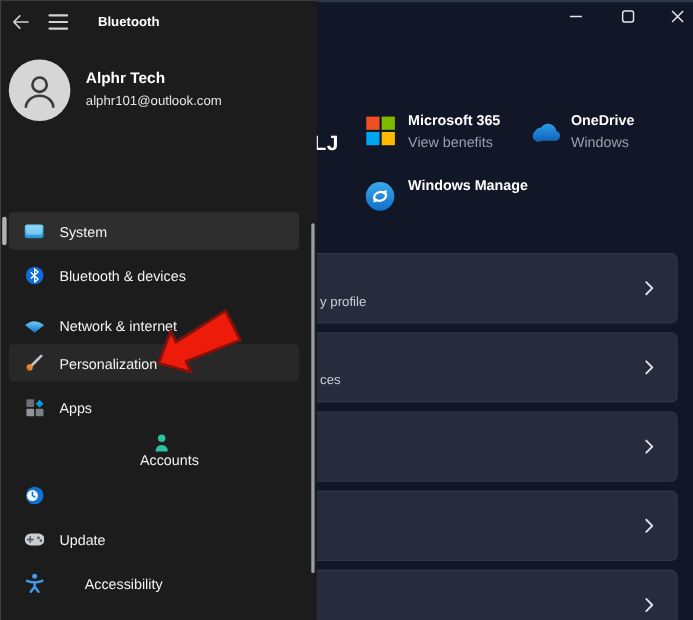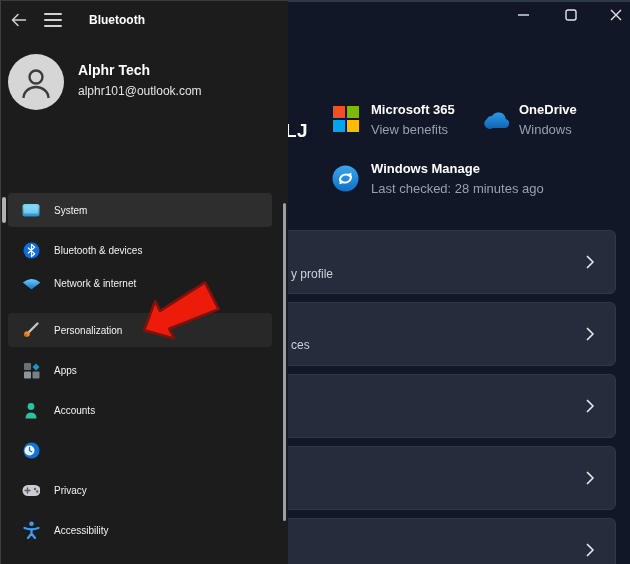--- a/index.html
+++ b/index.html
@@ -52,21 +52,21 @@
                      color:#cfcfcf; font-size:12.5px; padding-left:14px;
                      font-family:"Liberation Sans", sans-serif; }
   #searchbox input::placeholder { color:#c5c5c5; opacity:1; }
   .search-glyph { margin-right:12px; display:flex; }
 
   .nav-item { position:absolute; left:8px; width:264px; height:34px; border-radius:4px;
               display:flex; align-items:center; padding-left:14px; cursor:default; }
   .nav-item.selected { background:#2e2e2e; }
   .nav-item.hovered  { background:#282828; }
   .nav-ico { width:18px; height:18px; display:flex; align-items:center; justify-content:center; }
-  .nav-label { color:#f2f2f2; font-size:10px; margin-left:14px; white-space:nowrap; }
+  .nav-label { color:#f2f2f2; font-size:13px; margin-left:14px; white-space:nowrap; }
 
   #sel-pill { position:absolute; left:2px; top:197px; width:4px; height:26px; background:#b2b2b2; border-radius:2px; z-index:3; }
   #side-scrollbar { position:absolute; left:283px; top:203px; width:2.5px; height:318px;
                     background:#9b9fa4; border-radius:2px; z-index:3; }
 
   
   #red-arrow { position:absolute; left:136px; top:287px; z-index:5; overflow:visible; }
 </style>
 </head>
 <body>
@@ -127,21 +127,20 @@
     </linearGradient>
       </defs>
     <circle cx="13.5" cy="13.5" r="13" fill="url(#wug)"></circle>
     <path d="M8 15.5 a6 6 0 0 1 10.3-4.2" fill="none" stroke="#fff" stroke-width="2" stroke-linecap="round"></path>
     <path d="M19 11.8 l0.6-4 -3.9 1.2 z" fill="#fff"></path>
     <path d="M19 11.5 a6 6 0 0 1 -10.3 4.2" fill="none" stroke="#fff" stroke-width="2" stroke-linecap="round"></path>
     <path d="M8 15.2 l-0.6 4 3.9 -1.2 z" fill="#fff"></path>
   </svg>
   <div class="abs" style="left:371px; top:162px;">
     <div class="promo-title">Windows Manage</div>
-    <div class="promo-sub">Last checked: 28 minutes ago</div>
   </div>
 
   <div class="card" style="top:230px;">
     <span class="frag" style="top:36px;">y profile</span>
     <svg class="chev" width="9" height="14">
         <polyline points="1.5,1.5 7,7 1.5,12.5" fill="none" stroke="#e2e6ec" stroke-width="1.7" stroke-linecap="round" stroke-linejoin="round"></polyline>
       </svg>
   </div>
   <div class="card" style="top:302px;">
     <span class="frag" style="top:35px;">ces</span>
@@ -214,21 +213,21 @@
   <div class="nav-item" style="top:233px;">
     <span class="nav-ico">
       <svg width="17" height="17">
           <circle cx="8.5" cy="8.5" r="8" fill="#0f6cdc"></circle>
         <path d="M8.5 2.5 v12 M8.5 2.5 l3.2 2.8 L5.3 11 M8.5 14.5 l3.2 -2.8 L5.3 6" fill="none" stroke="#fff" stroke-width="1.2" stroke-linecap="round" stroke-linejoin="round"></path>
         </svg>
     </span>
     <span class="nav-label">Bluetooth &amp; devices</span>
   </div>
 
-  <div class="nav-item" style="top:266px;">
+  <div class="nav-item" style="top:279px;">
     <span class="nav-ico">
       <svg width="19" height="13">
           <defs>
             <linearGradient id="wifg" x1="0" y1="0" x2="0" y2="1">
               <stop offset="0" stop-color="#6fcdf8"></stop>
               <stop offset="1" stop-color="#1273c8"></stop>
             </linearGradient>
           </defs>
         <path d="M9.5 12.5 L0.8 5.5 Q9.5 -1.5 18.2 5.5 Z" fill="url(#wifg)"></path>
         </svg>
@@ -252,21 +251,21 @@
       <svg width="17" height="17">
         <rect x="1" y="1" width="7" height="7" rx="1" fill="#6b7076"></rect>
         <rect x="1" y="9.5" width="7" height="7" rx="1" fill="#90959b"></rect>
         <rect x="9.5" y="9.5" width="7" height="7" rx="1" fill="#7b8086"></rect>
         <path d="M13 1.5 l3.5 3.5 -3.5 3.5 -3.5 -3.5 z" fill="#0d9bd8"></path>
         </svg>
     </span>
     <span class="nav-label">Apps</span>
   </div>
 
-  <div class="nav-item" style="top:393px;">
+  <div class="nav-item" style="top:393px;flex-direction:column;">
     <span class="nav-ico">
       <svg width="16" height="17">
         <circle cx="8" cy="4.5" r="3.4" fill="#2cc1a0"></circle>
         <path d="M2.5 16.5 q0 -6 5.5 -6 q5.5 0 5.5 6 z" fill="#2cc1a0"></path>
         </svg>
     </span>
     <span class="nav-label">Accounts</span>
   </div>
 
   <div class="nav-item" style="top:433px;">
@@ -281,24 +280,24 @@
 
   <div class="nav-item" style="top:473px;">
     <span class="nav-ico">
       <svg width="19" height="13">
         <rect x="0.5" y="1" width="18" height="11" rx="5.5" fill="#c9cdd2"></rect>
         <path d="M5.5 4 v5 M3 6.5 h5" stroke="#5a5f66" stroke-width="1.5" stroke-linecap="round"></path>
         <circle cx="13" cy="5" r="1.2" fill="#5a5f66"></circle>
           <circle cx="15.2" cy="7.5" r="1.2" fill="#5a5f66"></circle>
         </svg>
     </span>
-    <span class="nav-label">Privacy</span>
-  </div>
-
-  <div class="nav-item" style="top:513px;">
+    <span class="nav-label">Update</span>
+  </div>
+
+  <div class="nav-item" style="top:513px;gap:23px;">
     <span class="nav-ico">
       <svg width="17" height="18">
         <circle cx="8.5" cy="2.8" r="2.3" fill="#3f9bf0"></circle>
         <path d="M1.5 7 Q8.5 9.8 15.5 7" fill="none" stroke="#3f9bf0" stroke-width="2.2" stroke-linecap="round"></path>
         <path d="M8.5 8.5 v4 M8.5 12.5 L5 17 M8.5 12.5 L12 17" fill="none" stroke="#3f9bf0" stroke-width="2.2" stroke-linecap="round"></path>
         </svg>
     </span>
     <span class="nav-label">Accessibility</span>
   </div>
 

